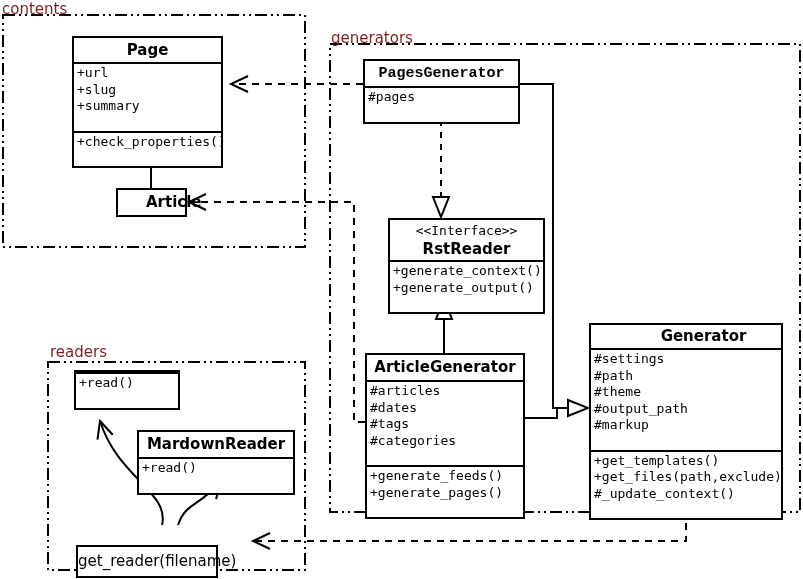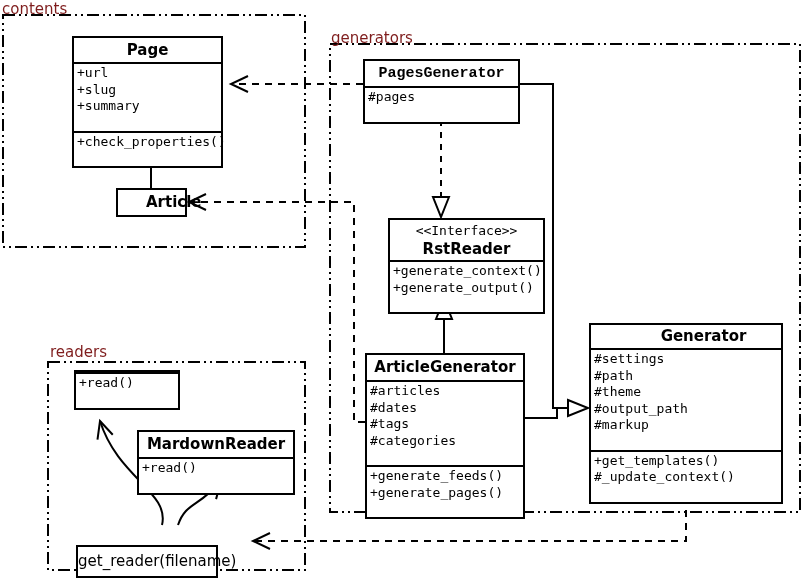--- a/index.html
+++ b/index.html
@@ -108,20 +108,21 @@
     <div class="title" style="line-height:23px;margin-left:35px;">Generator</div>
     <div class="sec">
       <div class="row">#settings</div>
       <div class="row">#path</div>
       <div class="row">#theme</div>
       <div class="row">#output_path</div>
       <div class="row">#markup</div>
     </div>
     <div class="sec">
       <div class="row">+get_templates()</div>
+      <div class="row">+get_files(path,exclude)</div>
       <div class="row">#_update_context()</div>
     </div>
   </div>
 
   <div class="cls" style="left:74px;top:370px;width:106px;">
     <div class="sec">
       <div class="row">+read()</div>
     </div>
   </div>
 

